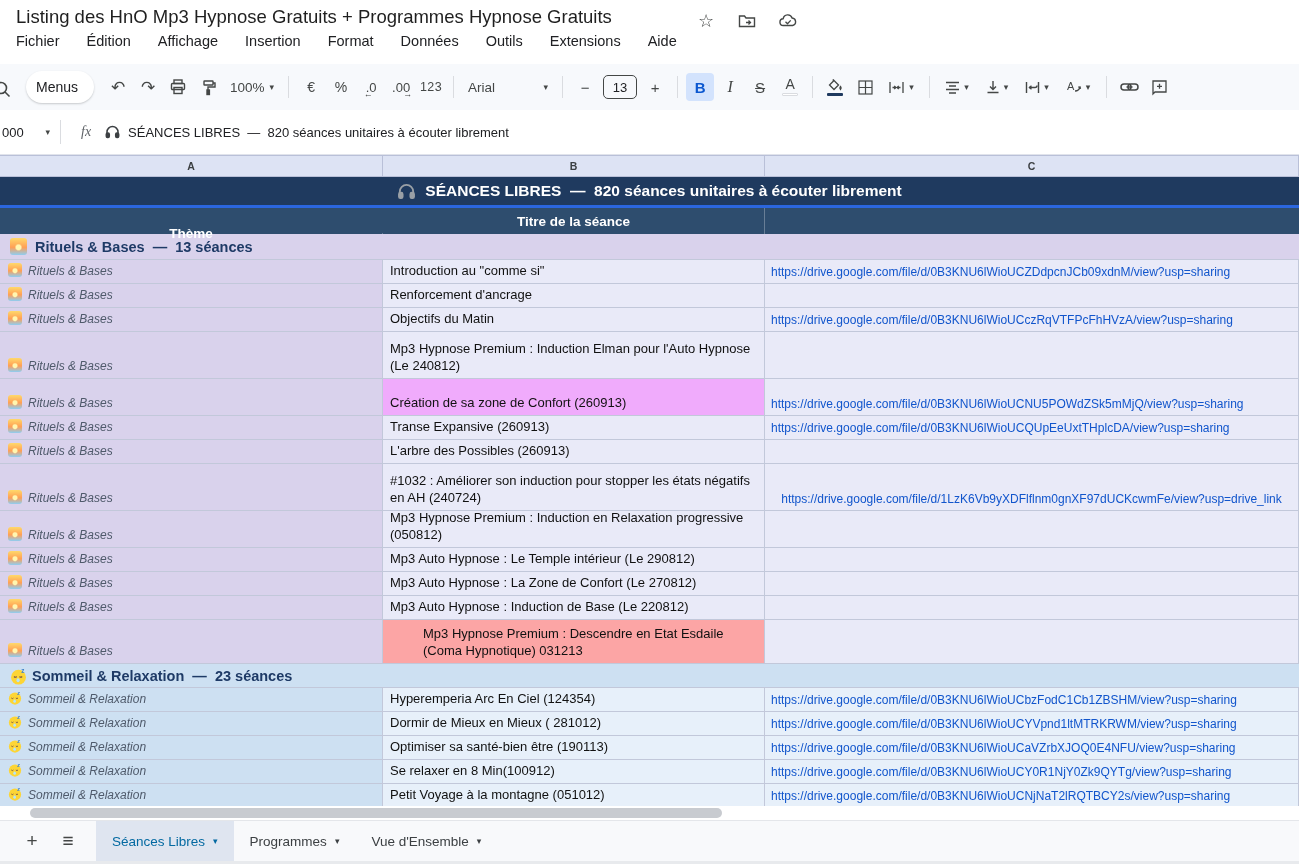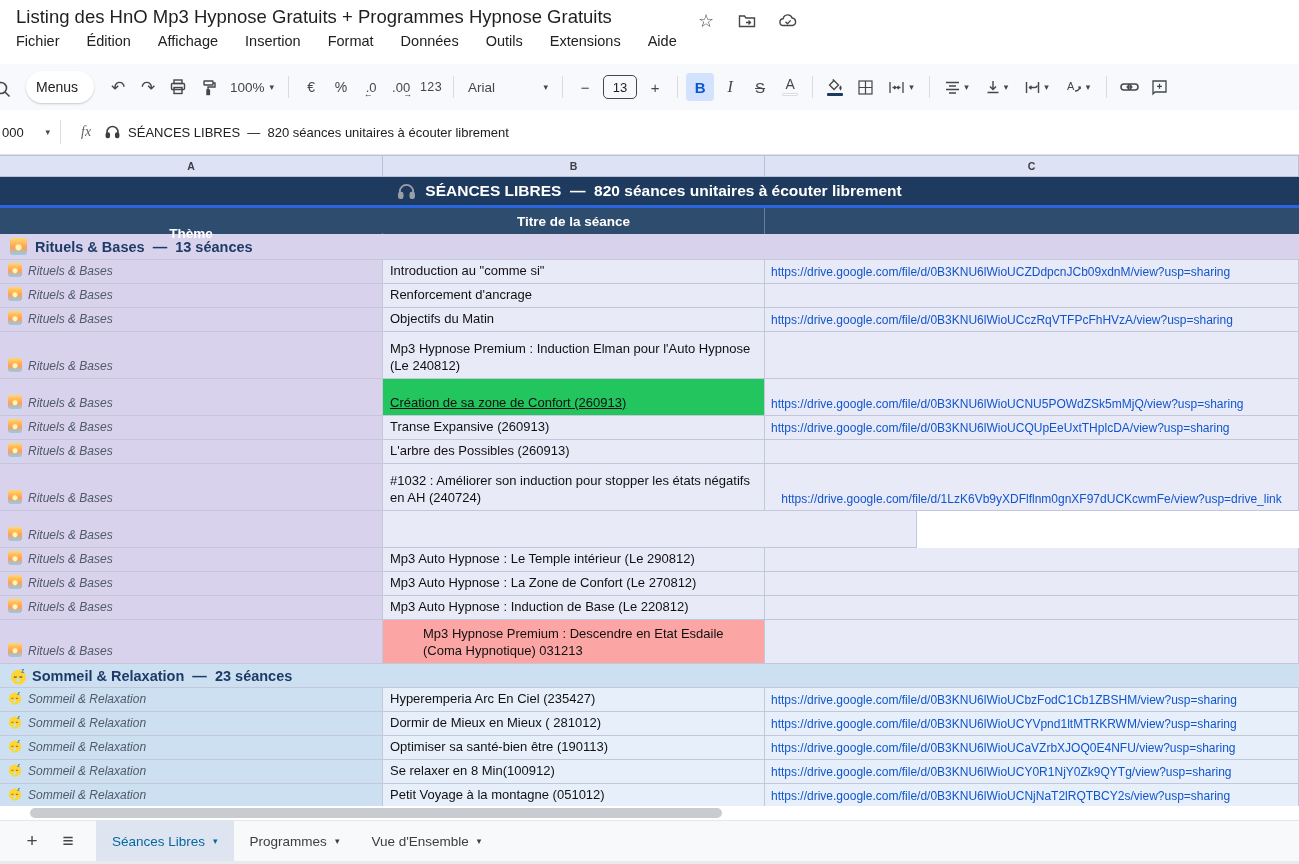--- a/index.html
+++ b/index.html
@@ -316,21 +316,21 @@
         <div class="cell cell-title" style="width: 382px; background: rgb(233, 234, 248);">
           <div>Mp3 Hypnose Premium : Induction Elman pour l'Auto Hypnose (Le 240812)</div>
         </div>
         <div class="cell cell-url" style="width: 534px; background: rgb(233, 234, 248);"></div>
       </div>
       <div class="row" style="height: 37px;">
         <div class="cell cell-theme" style="width: 383px; background: rgb(217, 210, 236);">
           <div class="sunrise-emoji"></div>
           <div>Rituels &amp; Bases</div>
         </div>
-        <div class="cell cell-title" style="width: 382px; background: #22c55e; text-decoration: underline;">
+        <div class="cell cell-title" style="width: 382px; background: #f0abfc;">
           <div>Création de sa zone de Confort (260913)</div>
         </div>
         <div class="cell cell-url" style="width: 534px; background: rgb(233, 234, 248);">
           <div class="lnk">https://drive.google.com/file/d/0B3KNU6lWioUCNU5POWdZSk5mMjQ/view?usp=sharing</div>
         </div>
       </div>
       <div class="row" style="height: 24px;">
         <div class="cell cell-theme" style="width: 383px; background: rgb(217, 210, 236);">
           <div class="sunrise-emoji"></div>
           <div>Rituels &amp; Bases</div>
@@ -361,20 +361,23 @@
           <div>#1032 : Améliorer son induction pour stopper les états négatifs en AH (240724)</div>
         </div>
         <div class="cell cell-url" style="width: 534px; background: rgb(233, 234, 248); justify-content: center;">
           <div class="lnk">https://drive.google.com/file/d/1LzK6Vb9yXDFlflnm0gnXF97dUCKcwmFe/view?usp=drive_link</div>
         </div>
       </div>
       <div class="row" style="height: 37px;">
         <div class="cell cell-theme" style="width: 383px; background: rgb(217, 210, 236);">
           <div class="sunrise-emoji"></div>
           <div>Rituels &amp; Bases</div>
+        </div>
+        <div class="cell cell-title" style="width: 382px; background: rgb(233, 234, 248);">
+          <div>Mp3 Hypnose Premium : Induction en Relaxation progressive (050812)</div>
         </div>
         <div class="cell cell-url" style="width: 534px; background: rgb(233, 234, 248);"></div>
       </div>
       <div class="row" style="height: 24px;">
         <div class="cell cell-theme" style="width: 383px; background: rgb(217, 210, 236);">
           <div class="sunrise-emoji"></div>
           <div>Rituels &amp; Bases</div>
         </div>
         <div class="cell cell-title" style="width: 382px; background: rgb(233, 234, 248);">
           <div>Mp3 Auto Hypnose : Le Temple intérieur (Le 290812)</div>
@@ -421,21 +424,21 @@
         <div class="cell cell-theme" style="width: 383px; background: rgb(205, 224, 242);">
           <div class="sleepy-emoji"><svg width="14" height="14" viewBox="0 0 16 16">
               <circle cx="8" cy="8.6" r="7" fill="#fdd535"></circle>
               <path d="M3.8 8 q1.2 1.4 2.4 0 M9 8 q1.2 1.4 2.4 0" stroke="#795548" stroke-width="1.1" fill="none"></path>
               <ellipse cx="7.6" cy="11.6" rx="1.5" ry="1.9" fill="#b3e5fc"></ellipse>
               <text x="10.5" y="5" font-size="6" font-weight="bold" fill="#4285c8" font-family="Liberation Sans">z</text>
             </svg></div>
           <div>Sommeil &amp; Relaxation</div>
         </div>
         <div class="cell cell-title" style="width: 382px; background: rgb(231, 240, 250);">
-          <div>Hyperemperia Arc En Ciel (235427)</div>
+          <div>Hyperemperia Arc En Ciel (124354)</div>
         </div>
         <div class="cell cell-url" style="width: 534px; background: rgb(231, 240, 250);">
           <div class="lnk">https://drive.google.com/file/d/0B3KNU6lWioUCbzFodC1Cb1ZBSHM/view?usp=sharing</div>
         </div>
       </div>
       <div class="row" style="height: 24px;">
         <div class="cell cell-theme" style="width: 383px; background: rgb(205, 224, 242);">
           <div class="sleepy-emoji"><svg width="14" height="14" viewBox="0 0 16 16">
               <circle cx="8" cy="8.6" r="7" fill="#fdd535"></circle>
               <path d="M3.8 8 q1.2 1.4 2.4 0 M9 8 q1.2 1.4 2.4 0" stroke="#795548" stroke-width="1.1" fill="none"></path>

